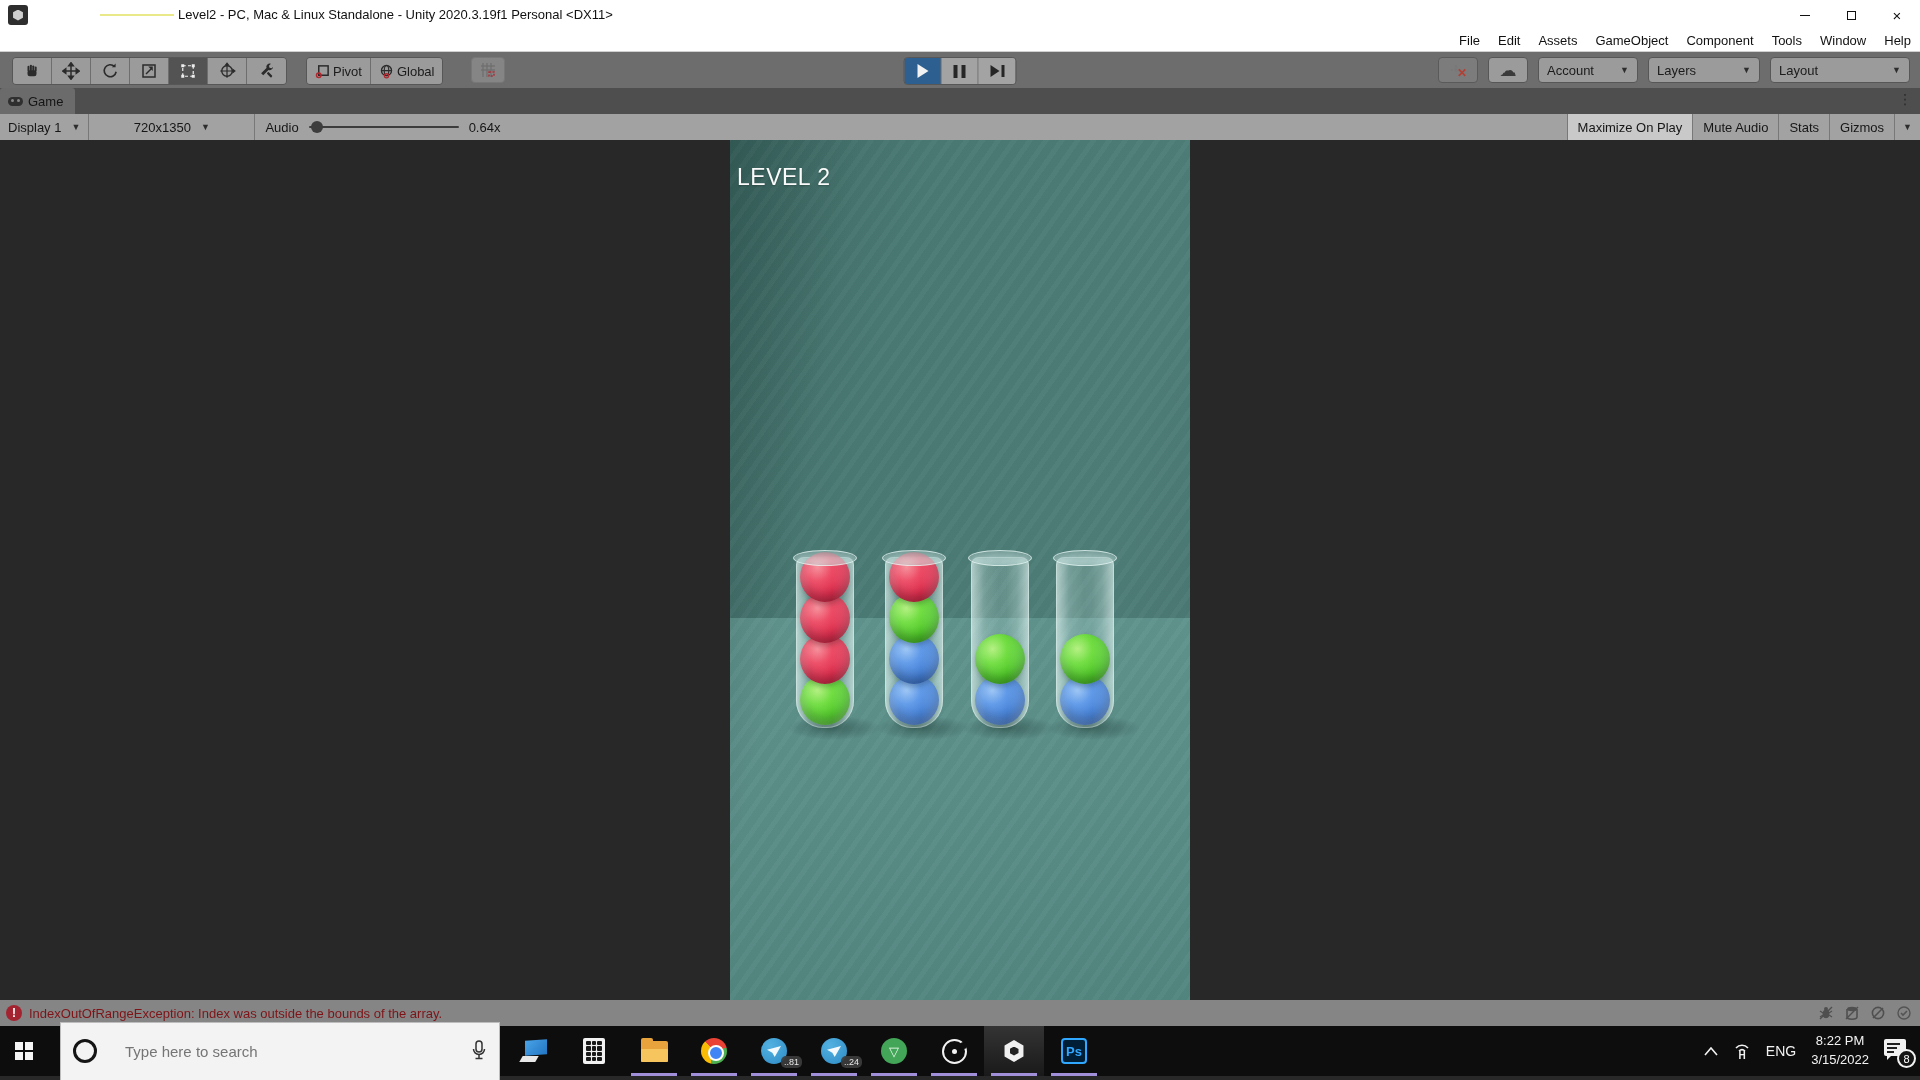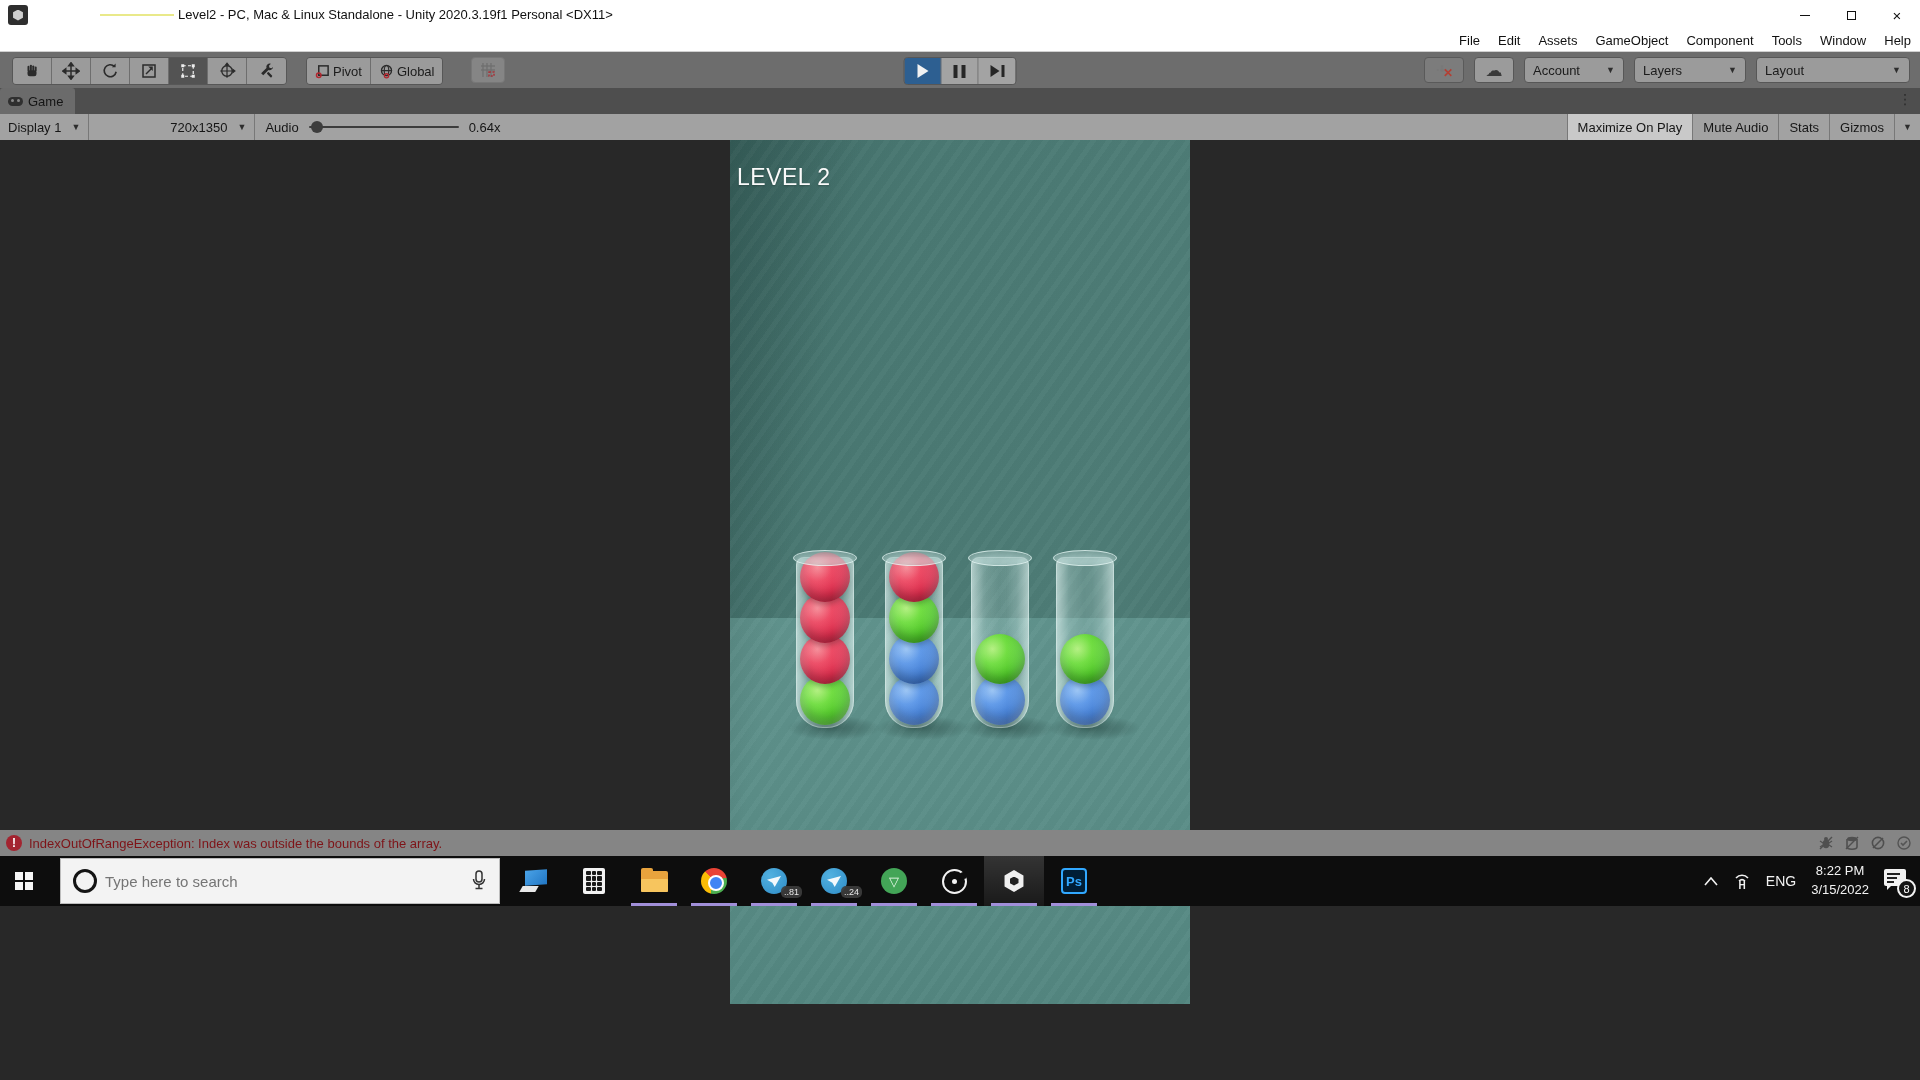--- a/index.html
+++ b/index.html
@@ -55,31 +55,31 @@
   .game-tab { height:26px; background:#6b6b6b; display:flex; align-items:center; gap:5px; padding:0 12px 0 8px; font-size:13px; color:#151515; border-radius:3px 3px 0 0; }
   .gamepad { position:relative; width:15px; height:9px; background:#2f2f2f; border-radius:5px; }
   .gamepad::before, .gamepad::after { content:""; position:absolute; top:2px; width:3px; height:3px; border-radius:50%; background:#888; }
   .gamepad::before { left:3px; } .gamepad::after { right:3px; }
   .tab-ellipsis { position:absolute; right:8px; top:3px; color:#2a2a2a; font-size:14px; }
 
   
   .controlbar { position:relative; height:26px; background:#a2a2a2; display:flex; align-items:center; font-size:13px; color:#161616; }
   .cb-seg { height:100%; display:flex; align-items:center; padding:0 8px; border-right:1px solid #787878; }
   .cb-caret { font-size:9px; color:#2d2d2d; margin-left:10px; }
-  .seg-res { width:166px; justify-content:flex-end; }
+  .seg-res { width:166px; justify-content:center; }
   .scale-wrap { display:flex; align-items:center; gap:10px; padding:0 10px; }
   .slider-track { position:relative; width:150px; height:2px; background:#3c3c3c; border-radius:1px; }
   .slider-knob { position:absolute; left:2px; top:-5px; width:12px; height:12px; border-radius:50%; background:#3d3d3d; }
   .cb-right { position:absolute; right:0; top:0; height:100%; display:flex; align-items:stretch; }
   .cb-btn { display:flex; align-items:center; padding:0 10px; border-left:1px solid #787878; }
   .cb-btn.lit { background:#c9c9c9; }
   .gizmo-caret { display:flex; align-items:center; padding:0 8px; border-left:1px solid #787878; font-size:9px; color:#2d2d2d; }
 
   
-  .viewport { position:relative; height:690px; background:#282828; }
+  .viewport { position:relative; height:860px; background:#282828; }
   .game-area { position:absolute; left:730px; top:0; width:460px; height:864px; overflow:hidden;
     background:linear-gradient(105deg,#3f6b66 0%,#4a7973 30%,#4e7d77 70%,#48756f 100%); }
   .game-streaks { position:absolute; inset:0; background:repeating-linear-gradient(-55deg, rgba(255,255,255,0.025) 0 5px, rgba(0,0,0,0.015) 5px 13px); }
   .game-floor { position:absolute; left:0; right:0; top:478px; height:386px;
     background:linear-gradient(180deg,#60938d 0%,#5b8e88 45%,#538680 100%); }
   .floor-shade { position:absolute; inset:0; background:linear-gradient(100deg, rgba(15,35,32,0.25) 0%, rgba(15,35,32,0.0) 22%); }
   .level-label { position:absolute; left:7px; top:24px; color:#fafafa; font-size:23px; letter-spacing:0.5px; text-shadow:0 1px 2px rgba(0,0,0,0.25); }
 
   .tube-shadow { position:absolute; top:576px; width:92px; height:24px;
     background:radial-gradient(ellipse at center, rgba(22,48,44,0.42) 0%, rgba(22,48,44,0.18) 45%, rgba(22,48,44,0) 72%); }
@@ -104,21 +104,21 @@
   .err-icon { width:16px; height:16px; border-radius:50%; background:#a32430; color:#fff; font-size:12px; font-weight:bold; display:flex; align-items:center; justify-content:center; }
   .err-text { font-size:13px; color:#7e1418; }
   .status-icons { position:absolute; right:8px; top:0; height:100%; display:flex; align-items:center; gap:10px; }
   .status-icons svg { opacity:.65; display:block; }
 
   
   .taskbar { position:relative; height:50px; background:#0d0d0d; display:flex; align-items:center; }
   .start-btn { width:48px; height:50px; display:flex; align-items:center; justify-content:center; }
   .win-logo { display:grid; grid-template-columns:8px 8px; grid-template-rows:8px 8px; gap:2px; }
   .win-logo i { background:#f5f5f5; }
-  .searchbox { margin-left:12px; width:440px; height:46px; background:#f3f3f3; border:1px solid #bdbdbd; display:flex; align-items:center; padding:0 12px; gap:8px; }
+  .searchbox { margin-left:12px; width:440px; height:59px; background:#f3f3f3; border:1px solid #bdbdbd; display:flex; align-items:center; padding:0 12px; gap:28px; }
   .cortana-ring { width:24px; height:24px; border-radius:50%; border:3px solid #141414; }
   .search-text { font-size:15px; color:#5c5c5c; flex:1; border:none; background:transparent; outline:none; font-family:"Liberation Sans",sans-serif; }
   .mic svg { display:block; }
   .app-slots { display:flex; margin-left:4px; height:50px; }
   .slot { position:relative; width:60px; height:50px; display:flex; align-items:center; justify-content:center; }
   .slot.active-app { background:linear-gradient(180deg, rgba(255,255,255,0.16), rgba(255,255,255,0.05)); }
   .underline { position:absolute; bottom:0; left:7px; right:7px; height:3px; background:#a18fd9; }
   .badge { position:absolute; right:2px; bottom:8px; background:rgba(60,60,60,0.92); color:#e8e8e8; font-size:9px; padding:1px 3px; border-radius:5px; }
   
   .ic-pc { position:relative; width:26px; height:22px; }
@@ -321,21 +321,21 @@
         <span class="cloud-glyph">☁</span>
       </div>
     <div class="dd-btn" style="width:100px">
       <span>Account</span>
         <span class="dd-caret">▼</span>
     </div>
     <div class="dd-btn" style="width:112px">
       <span>Layers</span>
         <span class="dd-caret">▼</span>
     </div>
-    <div class="dd-btn" style="width:154px">
+    <div class="dd-btn" style="width:140px">
       <span>Layout</span>
         <span class="dd-caret">▼</span>
     </div>
   </div>
 </div>
 
 <div class="tabrow">
   <div class="game-tab">
     <span class="gamepad"></span>
     <span>Game</span>

